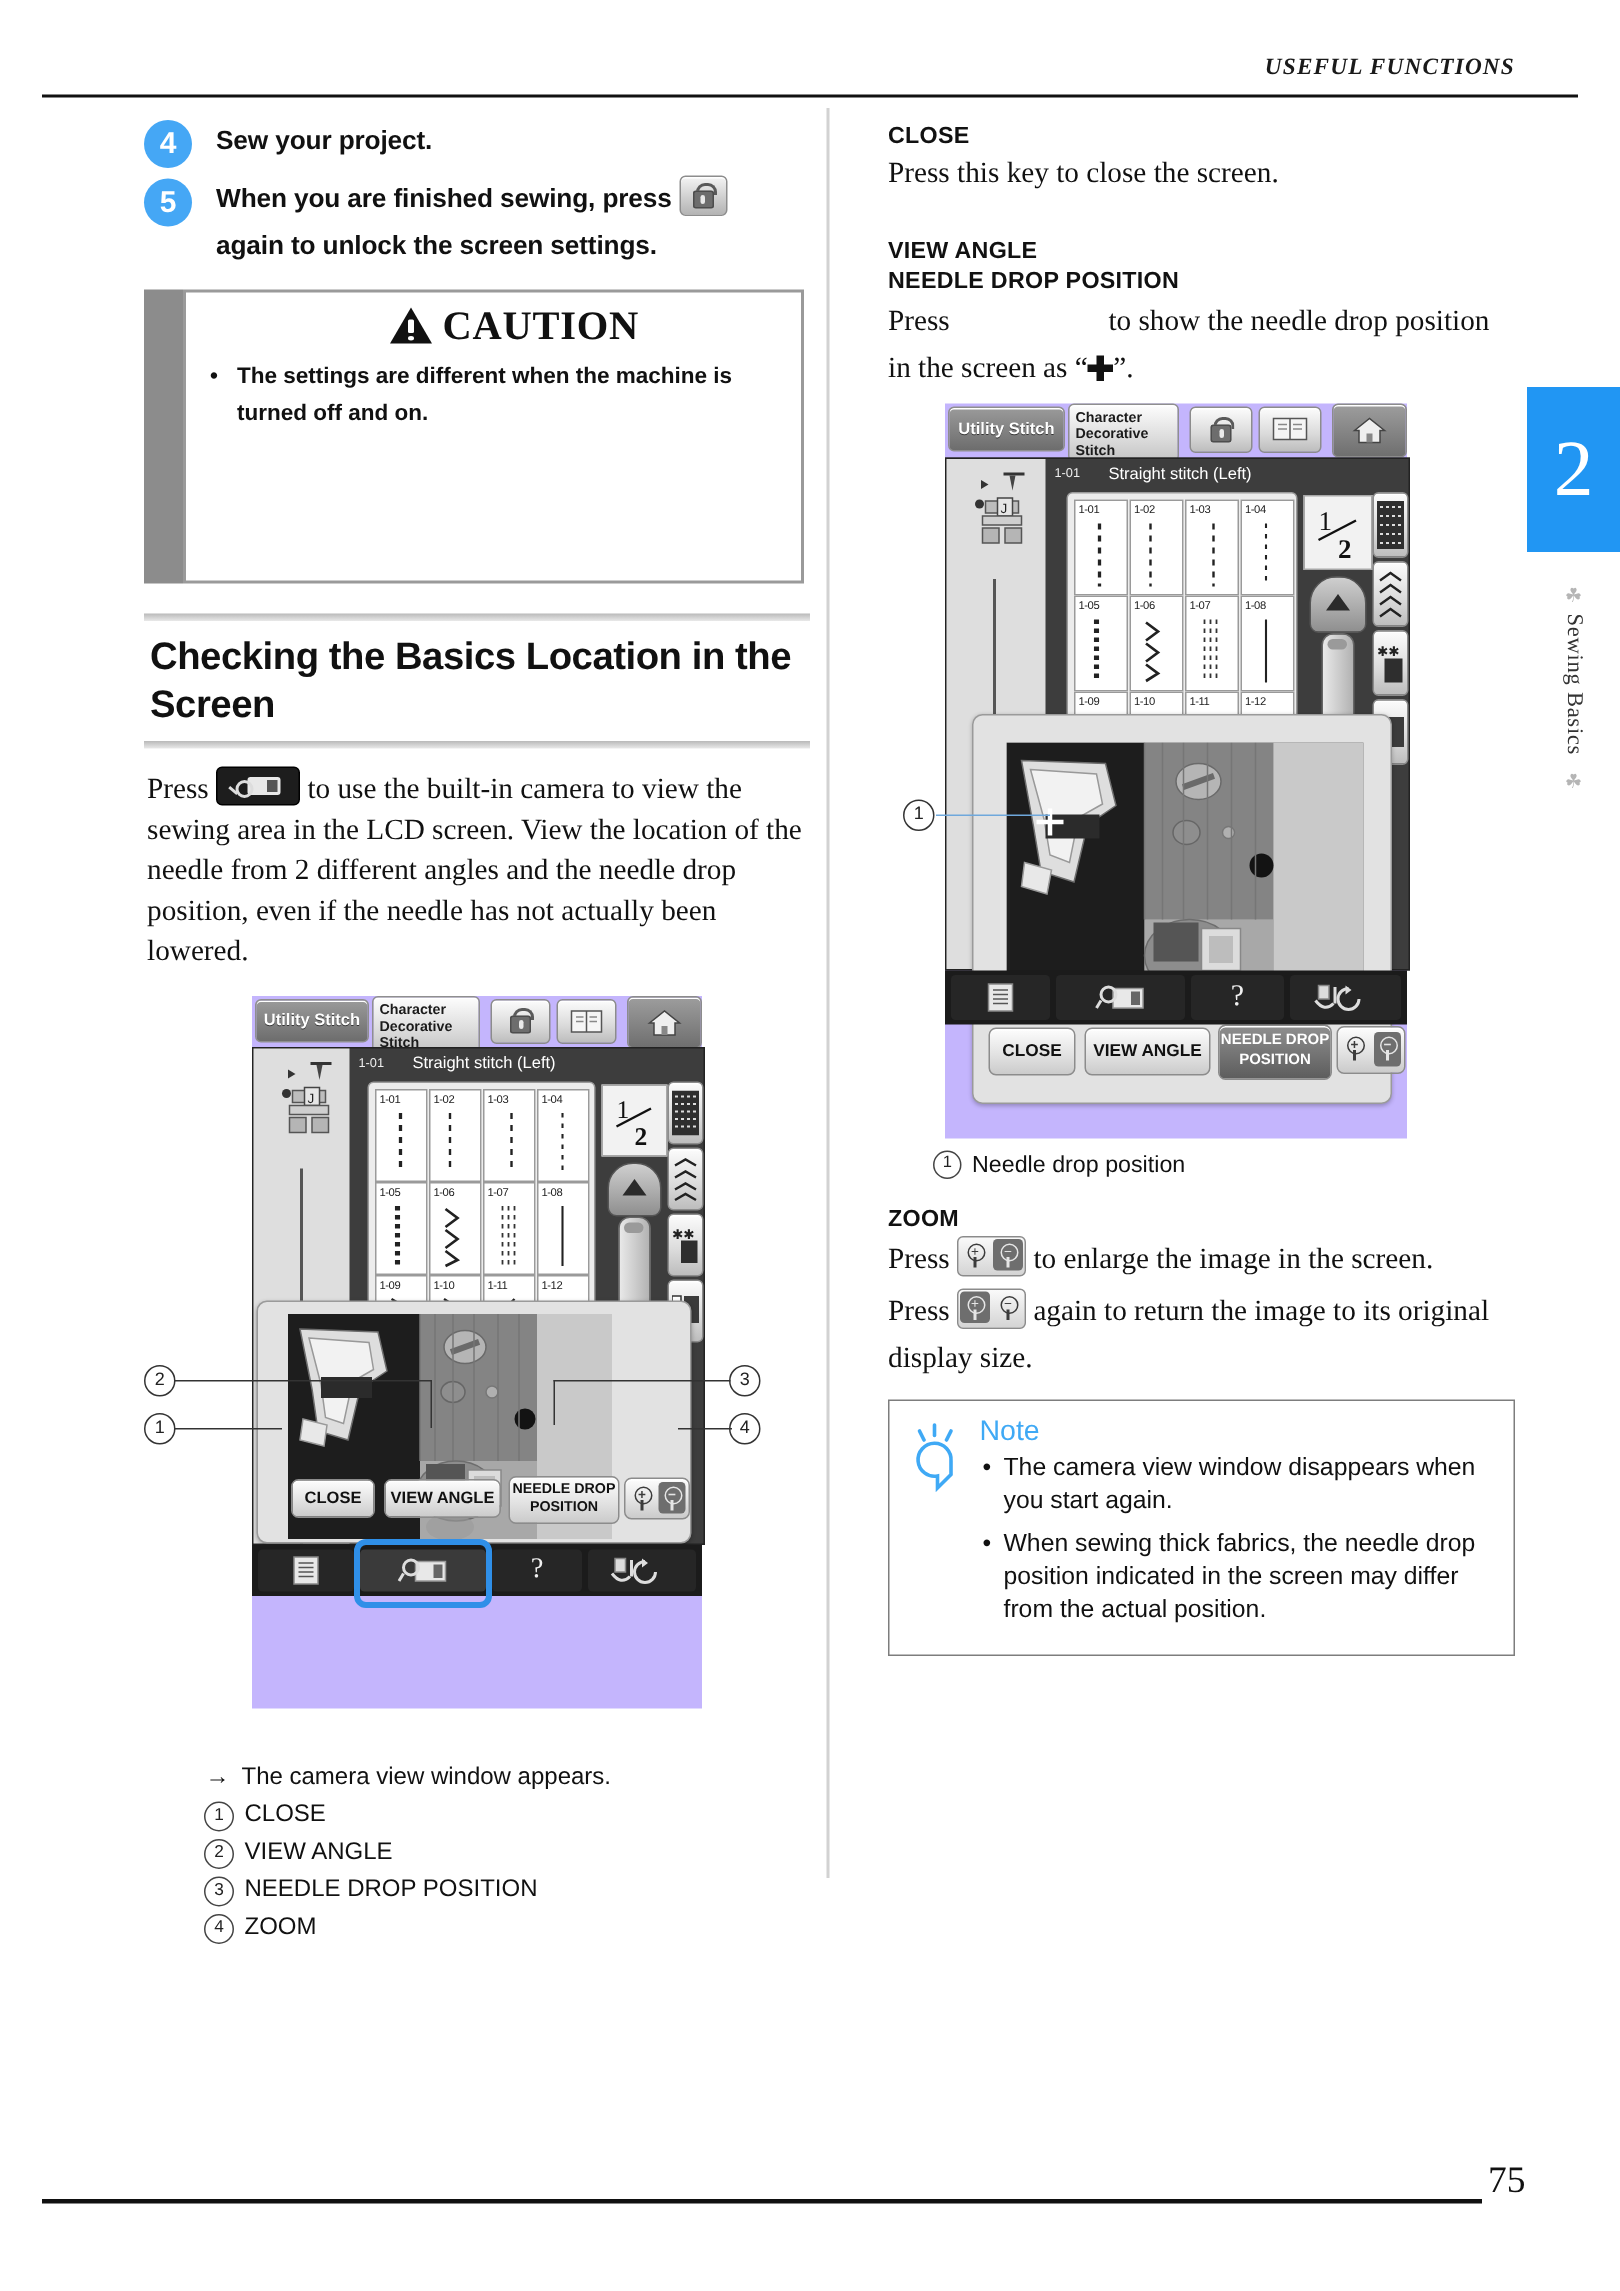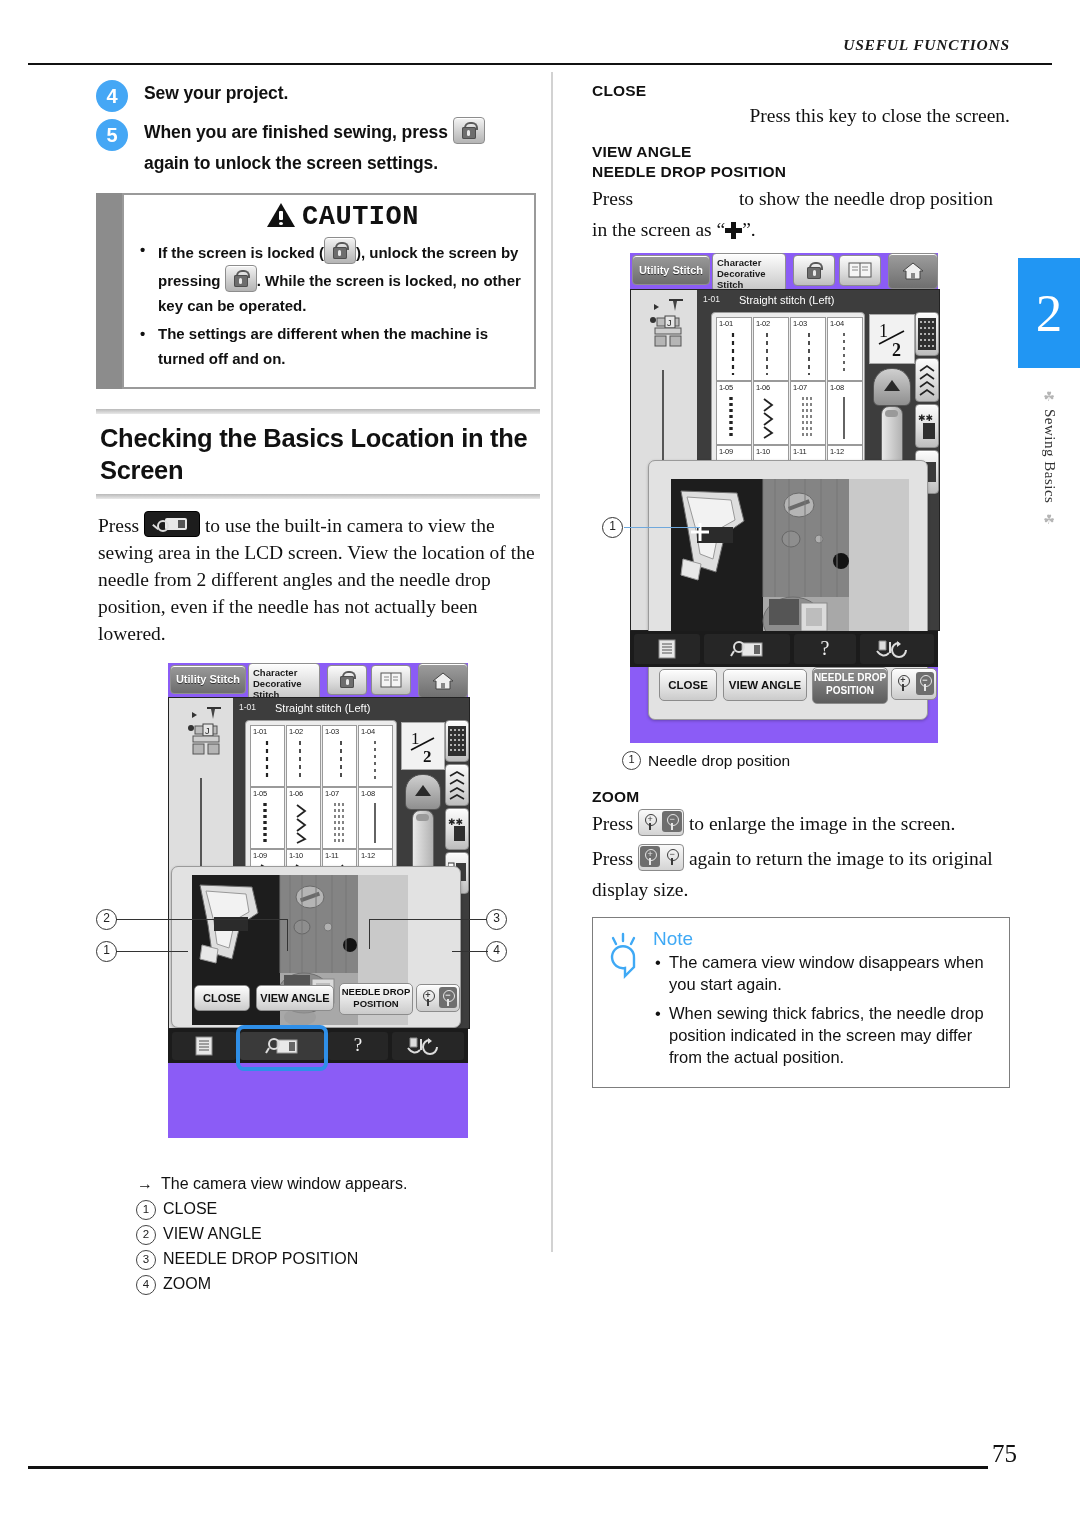--- a/index.html
+++ b/index.html
@@ -99,21 +99,21 @@
 
   .plusglyph{display:inline-block;width:17px;height:17px;position:relative;vertical-align:-3px;}
   .plusglyph:before,.plusglyph:after{content:"";position:absolute;background:#111;}
   .plusglyph:before{left:6px;top:0;width:5px;height:17px;}
   .plusglyph:after{left:0;top:6px;width:17px;height:5px;}
 
   
   .caution{position:relative;margin-top:14px;width:440px;height:196px;}
   .caution .side{position:absolute;left:0;top:0;width:26px;height:100%;background:#8c8c8c;}
   .caution .inner{position:absolute;left:26px;top:0;right:0;bottom:0;background:#fff;border:2px solid #9a9a9a;}
-  .caution-hd{text-align:center;font-family:Liberation Mono, monospace;font-weight:bold;
+  .caution-hd{text-align:center;font-family:Liberation Serif, serif;font-weight:bold;
     font-size:27px;letter-spacing:.5px;margin:7px 0 5px;color:#111;padding-left:28px;}
   .tri{display:inline-block;width:0;height:0;border-left:14px solid transparent;
     border-right:14px solid transparent;border-bottom:24px solid #111;position:relative;
     vertical-align:-3px;margin-right:7px;}
   .tri i{position:absolute;left:-2px;top:8px;width:4px;height:9px;background:#fff;border-radius:1px;}
   .tri i:after{content:"";position:absolute;left:0;top:11px;width:4px;height:3px;background:#fff;border-radius:50%;}
   .cbullets{margin:0;padding:0 12px 0 16px;list-style:none;}
   .cbullets li{position:relative;padding-left:18px;margin-bottom:3px;
     font-family:"Liberation Sans",sans-serif;font-weight:bold;font-size:15px;line-height:25px;color:#111;}
   .cbullets li:before{content:"\2022";position:absolute;left:0;top:0;font-size:15px;}
@@ -121,21 +121,21 @@
   
   .sec-rule{height:5px;width:444px;margin-top:20px;
     background:linear-gradient(#b9b9b9,#e9e9e9);}
   .sec-h{font-family:"Liberation Sans",sans-serif;font-weight:bold;font-size:25.5px;
     line-height:32px;margin:8px 0 8px 4px;color:#111;letter-spacing:-.3px;}
   .sec-rule2{height:5px;width:444px;background:linear-gradient(#b9b9b9,#e9e9e9);}
 
   .body-p{font-family:"Liberation Serif",serif;font-size:19.5px;line-height:27px;color:#111;margin:12px 0 0 2px;}
 
   
-  .lcd{position:relative;background:#8b5cf6;}
+  .lcd{position:relative;background:#c4b5fd;}
   .tab{
     position:absolute;border:1px solid #8f8f8f;border-radius:4px;
     font-family:"Liberation Sans",sans-serif;font-weight:bold;text-align:center;color:#1b1b1b;
     background:linear-gradient(#fdfdfd,#dcdcdc 60%,#c4c4c4);
     box-shadow:inset 0 1px 0 #fff;
   }
   .tab.dark{background:linear-gradient(#9a9a9a,#6d6d6d);color:#fff;text-shadow:0 1px 0 #333;}
   .screen{position:absolute;background:#3d3d3d;border:1px solid #222;}
   .stitchlist{position:absolute;background:#ececec;border:1px solid #9b9b9b;border-radius:4px;}
   .scell{position:absolute;background:#fff;border:1px solid #9a9a9a;}
@@ -225,23 +225,20 @@
       </div>
     </div>
 
     <div class="caution">
       <div class="side"></div>
       <div class="inner">
         <div class="caution-hd">
           <span class="tri"><i></i></span><span>CAUTION</span>
         </div>
         <ul class="cbullets">
-          <li>
-            <span>If the screen is locked (</span><span class="ibtn lockbtn"><i class="lock-keyhole"></i></span><span>), unlock the screen by pressing</span> <span class="ibtn lockbtn"><i class="lock-keyhole"></i></span><span>. While the screen is locked, no other key can be operated.</span>
-          </li>
           <li>The settings are different when the machine is turned off and on.</li>
         </ul>
       </div>
     </div>
 
     <div class="sec-rule"></div>
     <h2 class="sec-h">Checking the Basics Location in the Screen</h2>
     <div class="sec-rule2"></div>
 
     <p class="body-p">
@@ -532,21 +529,21 @@
       <div class="row">
         <span class="cnum">4</span>
         <span>ZOOM</span>
       </div>
     </div>
   </div>
 
   <div class="colR">
 
     <div class="rh">CLOSE</div>
-    <p class="rp" style="line-height:27px;margin-bottom:14px;text-align:right;">Press this key to close the screen.</p>
+    <p class="rp" style="line-height:27px;margin-bottom:30px;">Press this key to close the screen.</p>
 
     <div class="rh">VIEW ANGLE</div>
 
     <div class="rh">NEEDLE DROP POSITION</div>
     <p class="rp" style="margin-bottom:8px;">
       <span>Press</span>
       <span class="gapbtn2"></span>
       <span>to show the needle drop position in the screen as “</span><span class="plusglyph"></span><span>”.</span>
     </p>
 

